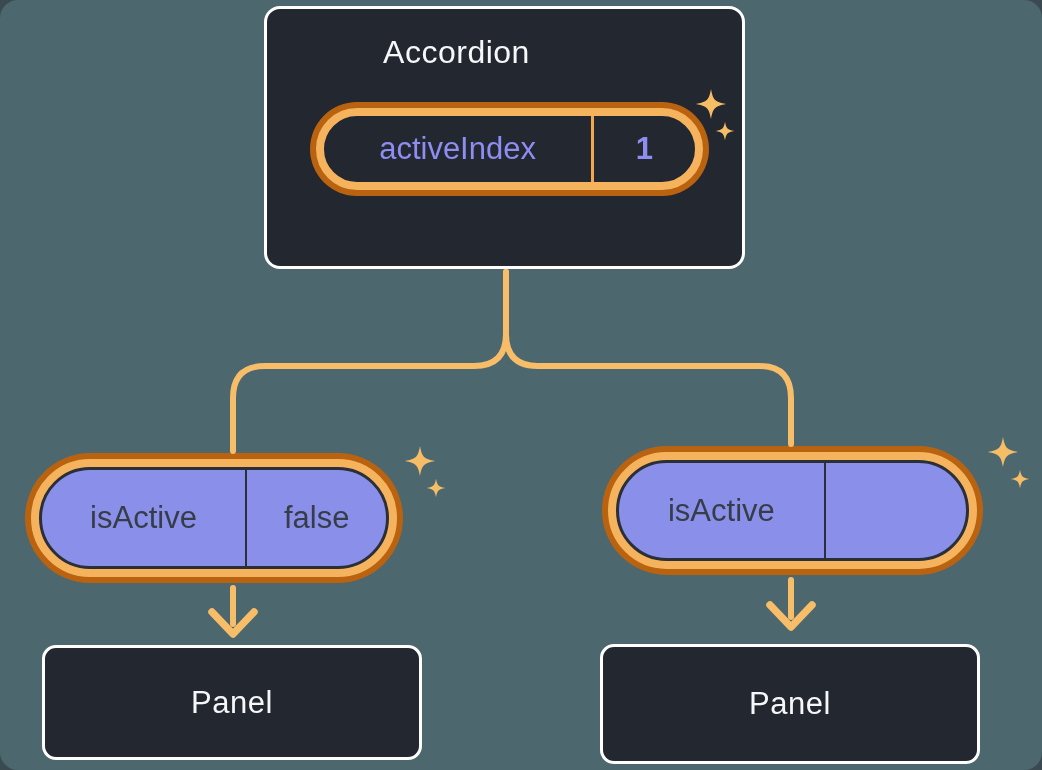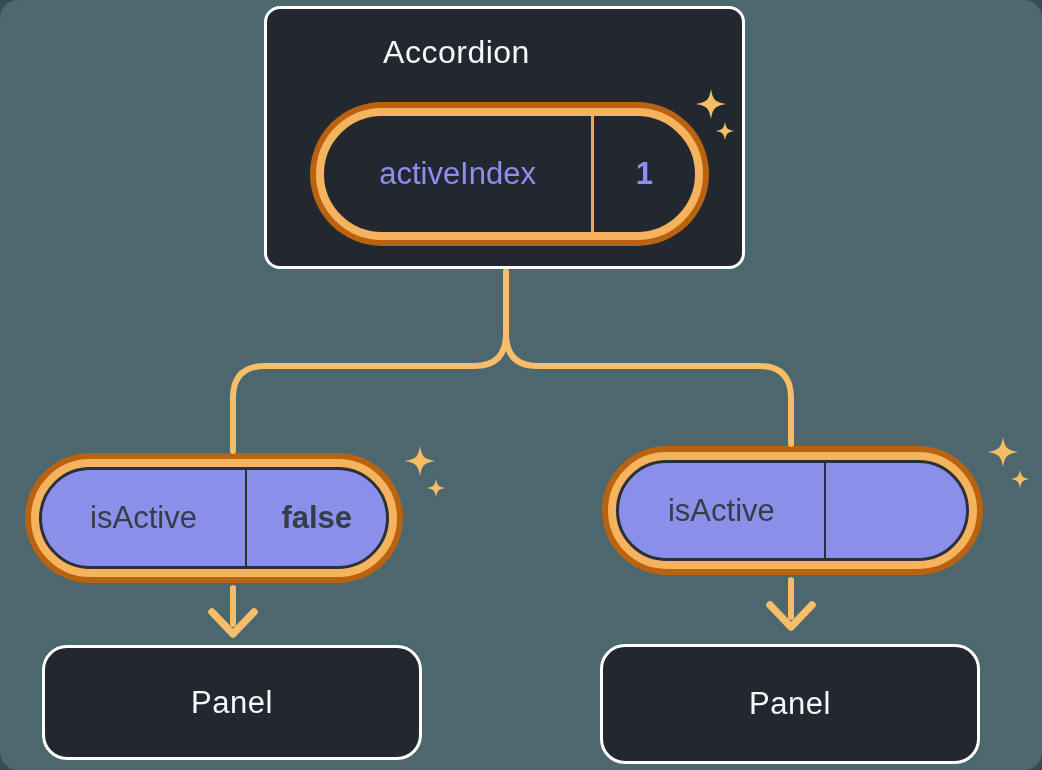--- a/index.html
+++ b/index.html
@@ -36,21 +36,21 @@
   .accordion-box{left:264px;top:6px;width:481px;height:263px;}
   .accordion-title{
     left:264px;top:34px;width:385px;
     text-align:center;
     font-size:32px;font-weight:500;
     color:var(--title-text);
     letter-spacing:.5px;
   }
   
   .state-pill{
-    left:316px;top:108px;width:387px;height:132px;
+    left:316px;top:108px;width:387px;height:82px;
     background:var(--navy);
     border:8px solid var(--ring-light);
     border-radius:999px;
     box-shadow:0 0 0 6px var(--ring-dark);
     display:flex;align-items:stretch;
   }
   .state-name{
     flex:0 0 72%;
     display:flex;align-items:center;justify-content:center;
     color:var(--purple-text);
@@ -84,27 +84,27 @@
     flex:0 0 59%;
     display:flex;align-items:center;justify-content:center;
     color:var(--dark-text);
     font-size:31px;
   }
   .prop-divider{width:2.5px;background:var(--navy-outline);}
   .prop-value{
     flex:1;
     display:flex;align-items:center;justify-content:center;
     color:var(--dark-text);
-    font-size:31px;font-weight:bold;
+    font-size:31px;font-weight:normal;
   }
   
   .panel-box{
     background:var(--navy);
     border:3px solid var(--white-border);
-    border-radius:25px;
+    border-radius:14px;
     display:flex;align-items:center;justify-content:center;
     color:var(--title-text);
     font-size:31px;font-weight:500;
     letter-spacing:.5px;
   }
   .panel-box.left-panel{left:42px;top:645px;width:380px;height:115px;}
   .panel-box.right-panel{left:600px;top:644px;width:380px;height:120px;}
   
   .overlay{
     position:absolute;left:0;top:0;width:1042px;height:770px;

